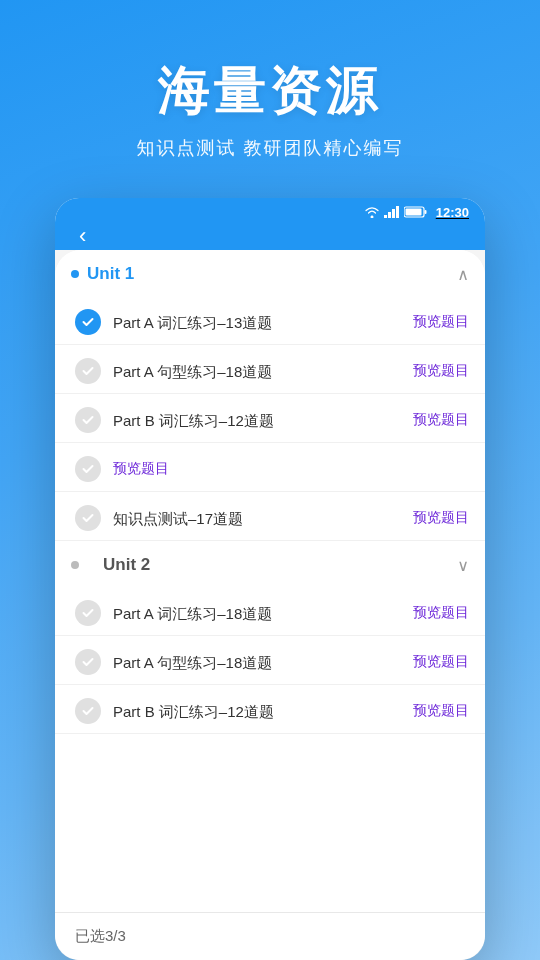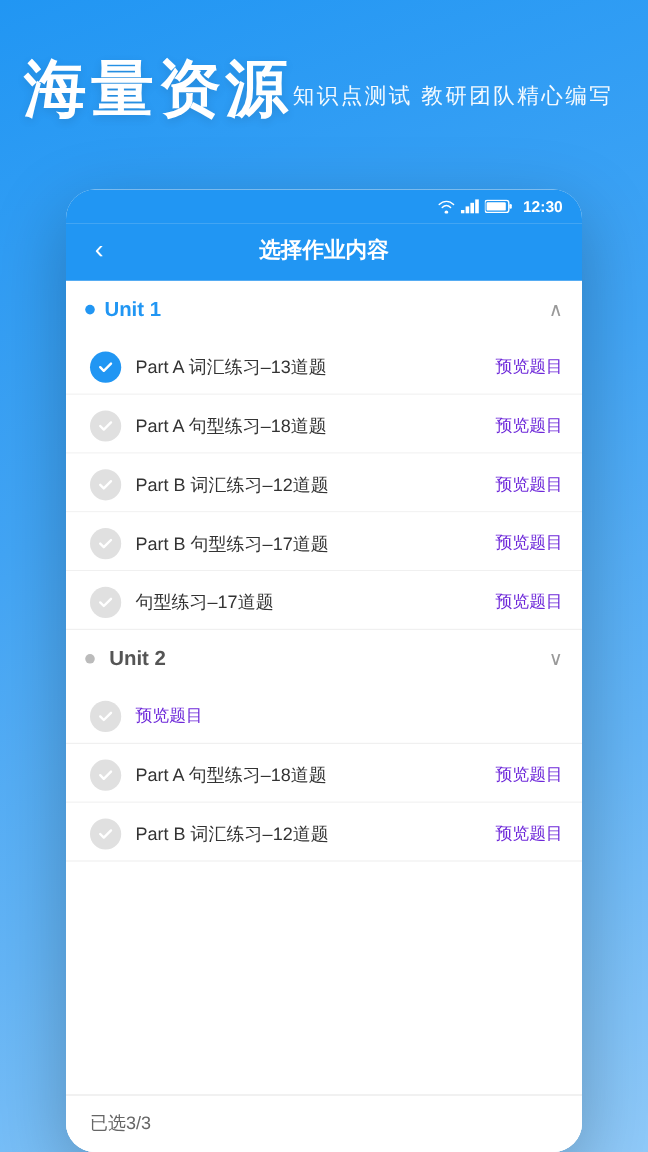--- a/index.html
+++ b/index.html
@@ -10,23 +10,23 @@
       font-family: -apple-system, 'PingFang SC', 'Microsoft YaHei', sans-serif;
       background: linear-gradient(160deg, #2196f3 0%, #42a5f5 40%, #64b5f6 70%, #90caf9 100%);
       display: flex;
       flex-direction: column;
       align-items: center;
     }
 
     
     .hero {
       width: 100%;
-      padding: 40px 20px 20px;
-      display: flex;
-      flex-direction: row;
+      padding: 56px 20px 20px;
+      display: flex;
+      flex-direction: column;
       align-items: center;
       text-align: center;
     }
     .hero-title {
       font-size: 52px;
       font-weight: 900;
       color: #fff;
       letter-spacing: 4px;
       text-shadow: 0 2px 8px rgba(0,0,0,0.1);
       margin-bottom: 10px;
@@ -57,20 +57,21 @@
       display: flex;
       justify-content: flex-end;
       align-items: center;
       gap: 6px;
       min-height: 28px;
     }
     .status-icons {
       display: flex;
       align-items: center;
       gap: 4px;
+      text-decoration: underline;
     }
     .status-time {
       font-size: 13px;
       color: #fff;
       font-weight: 600;
       margin-left: 4px;
     }
 
     
     .nav-bar {
@@ -182,21 +183,21 @@
     .unit2-header {
       display: flex;
       align-items: center;
       justify-content: space-between;
       padding: 14px 16px 12px;
       background: #fff;
     }
     .unit2-header-left {
       display: flex;
       align-items: center;
-      gap: 12px;
+      gap: 24px;
     }
     .unit2-dot {
       width: 8px;
       height: 8px;
       border-radius: 50%;
       background: #bbb;
       flex-shrink: 0;
     }
     .unit2-title {
       font-size: 17px;
@@ -232,20 +233,21 @@
       font-weight: 600;
       cursor: pointer;
     }
 
     .phone-inner {
       flex: 1;
       position: relative;
       overflow: hidden;
       display: flex;
       flex-direction: column;
+      border-radius: 26px;
     }
   </style>
 </head>
 <body>
 
 <div class="hero">
   <div class="hero-title">海量资源</div>
   <div class="hero-subtitle">知识点测试 教研团队精心编写</div>
 </div>
 
@@ -271,21 +273,20 @@
         <rect x="0" y="1" width="20" height="10" rx="2" stroke="white" stroke-width="1.2" fill="none"></rect>
         <rect x="20.5" y="4" width="2" height="4" rx="1" fill="white"></rect>
         <rect x="1.5" y="2.5" width="16" height="7" rx="1" fill="white"></rect>
       </svg>
       <span class="status-time">12:30</span>
     </div>
   </div>
 
   <div class="nav-bar">
     <span class="nav-back">‹</span>
-    <span class="nav-title">选择作业内容</span>
   </div>
 
   <div class="phone-inner">
     <div class="content">
 
       <div class="unit-header">
         <div class="unit-header-left">
           <div class="unit-dot"></div>
           <span class="unit-title">Unit 1</span>
         </div>
@@ -323,31 +324,30 @@
           <span class="lesson-text">Part B 词汇练习–12道题</span>
           <span class="preview-link">预览题目</span>
         </div>
 
         <div class="lesson-item">
           <div class="check-icon unchecked">
             <svg viewBox="0 0 14 14" fill="none" xmlns="http://www.w3.org/2000/svg">
               <path d="M2.5 7L5.5 10L11.5 4" stroke="white" stroke-width="2" stroke-linecap="round" stroke-linejoin="round"></path>
             </svg>
           </div>
-          <span class="lesson-text">Part B 句型练习–17道题</span>
           <span class="preview-link">预览题目</span>
         </div>
 
         <div class="lesson-item">
           <div class="check-icon unchecked">
             <svg viewBox="0 0 14 14" fill="none" xmlns="http://www.w3.org/2000/svg">
               <path d="M2.5 7L5.5 10L11.5 4" stroke="white" stroke-width="2" stroke-linecap="round" stroke-linejoin="round"></path>
             </svg>
           </div>
-          <span class="lesson-text">句型练习–17道题</span>
+          <span class="lesson-text">知识点测试–17道题</span>
           <span class="preview-link">预览题目</span>
         </div>
 
       </div>
 
       <div class="unit2-section">
         <div class="unit2-header">
           <div class="unit2-header-left">
             <div class="unit2-dot"></div>
             <span class="unit2-title">Unit 2</span>
@@ -356,20 +356,21 @@
         </div>
 
         <div>
 
           <div class="lesson-item">
             <div class="check-icon unchecked">
               <svg viewBox="0 0 14 14" fill="none" xmlns="http://www.w3.org/2000/svg">
                 <path d="M2.5 7L5.5 10L11.5 4" stroke="white" stroke-width="2" stroke-linecap="round" stroke-linejoin="round"></path>
               </svg>
             </div>
+            <span class="lesson-text">Part A 词汇练习–18道题</span>
             <span class="preview-link">预览题目</span>
           </div>
 
           <div class="lesson-item">
             <div class="check-icon unchecked">
               <svg viewBox="0 0 14 14" fill="none" xmlns="http://www.w3.org/2000/svg">
                 <path d="M2.5 7L5.5 10L11.5 4" stroke="white" stroke-width="2" stroke-linecap="round" stroke-linejoin="round"></path>
               </svg>
             </div>
             <span class="lesson-text">Part A 句型练习–18道题</span>

